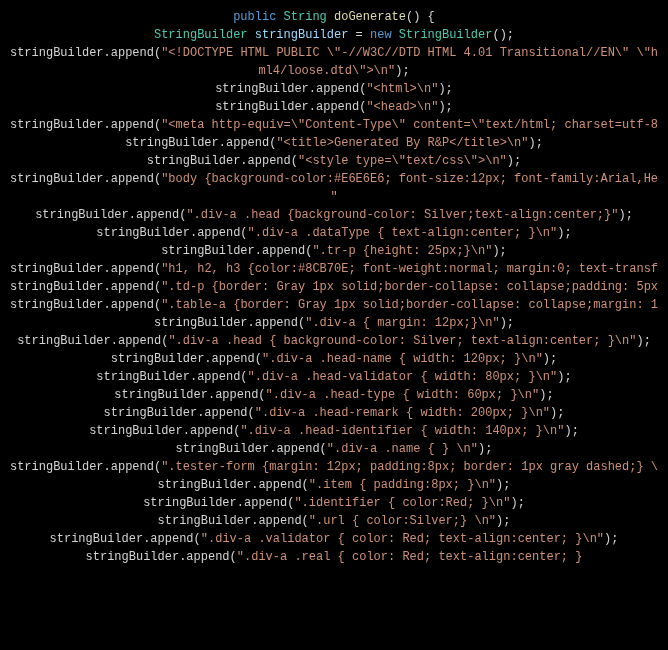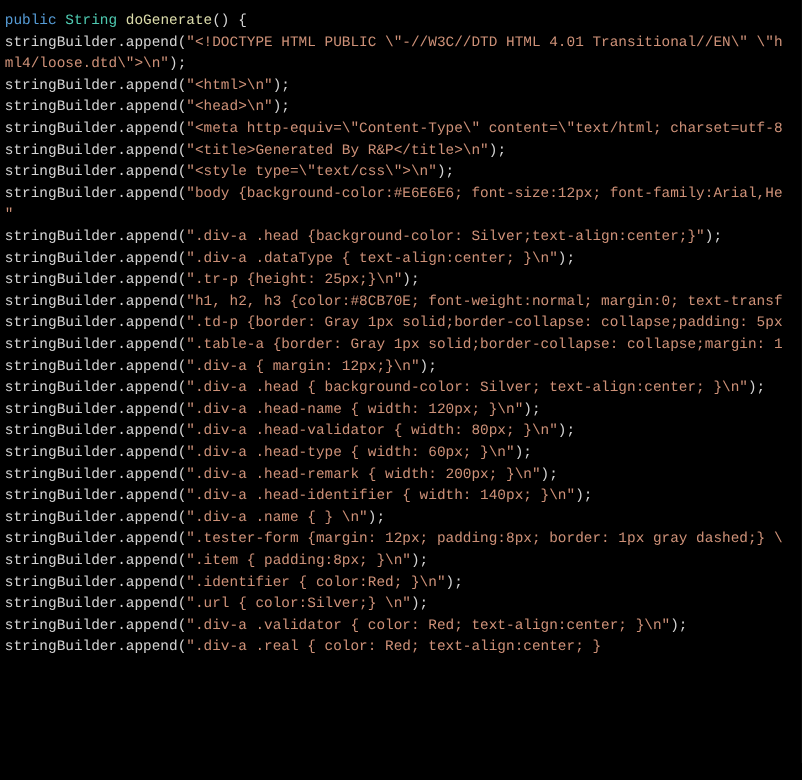--- a/index.html
+++ b/index.html
@@ -16,20 +16,21 @@
       width: 668px;
       min-height: 650px;
       overflow-x: hidden;
     }
 
     .code-container {
       background-color: #000000;
       padding: 8px 0;
       min-height: 650px;
       overflow-x: hidden;
+      text-align: center;
     }
 
     .code-line {
       display: block;
       white-space: nowrap;
       line-height: 18px;
       padding: 0 4px;
       font-size: 12px;
     }
 
@@ -41,20 +42,21 @@
     .string-literal { color: #ce9178; }
     .plain { color: #d4d4d4; }
     .class-name { color: #4ec9b0; }
   </style>
 </head>
 <body>
 
 <div class="code-container">
   <div id="code-lines">
       <span class="code-line"><span class="kw-public">public</span> <span class="kw-string">String</span> <span class="method">doGenerate</span><span class="plain">() {</span></span>
+      <span class="code-line"><span class="plain">    </span><span class="class-name">StringBuilder</span> <span class="identifier">stringBuilder</span><span class="plain"> = </span><span class="kw-new">new</span> <span class="class-name">StringBuilder</span><span class="plain">();</span></span>
       <span class="code-line"><span class="plain">    stringBuilder.append(</span><span class="string-literal">"&lt;!DOCTYPE HTML PUBLIC \"-//W3C//DTD HTML 4.01 Transitional//EN\" \"h</span></span>
       <span class="code-line"><span class="plain">                </span><span class="string-literal">ml4/loose.dtd\"&gt;\n"</span><span class="plain">);</span></span>
       <span class="code-line"><span class="plain">    stringBuilder.append(</span><span class="string-literal">"&lt;html&gt;\n"</span><span class="plain">);</span></span>
       <span class="code-line"><span class="plain">    stringBuilder.append(</span><span class="string-literal">"&lt;head&gt;\n"</span><span class="plain">);</span></span>
       <span class="code-line"><span class="plain">    stringBuilder.append(</span><span class="string-literal">"&lt;meta http-equiv=\"Content-Type\" content=\"text/html; charset=utf-8</span></span>
       <span class="code-line"><span class="plain">    stringBuilder.append(</span><span class="string-literal">"&lt;title&gt;Generated By R&amp;P&lt;/title&gt;\n"</span><span class="plain">);</span></span>
       <span class="code-line"><span class="plain">    stringBuilder.append(</span><span class="string-literal">"&lt;style type=\"text/css\"&gt;\n"</span><span class="plain">);</span></span>
       <span class="code-line"><span class="plain">    stringBuilder.append(</span><span class="string-literal">"body {background-color:#E6E6E6; font-size:12px; font-family:Arial,He</span></span>
       <span class="code-line"><span class="plain">                </span><span class="string-literal">"</span></span>
       <span class="code-line"><span class="plain">    stringBuilder.append(</span><span class="string-literal">".div-a .head {background-color: Silver;text-align:center;}"</span><span class="plain">);</span></span>

